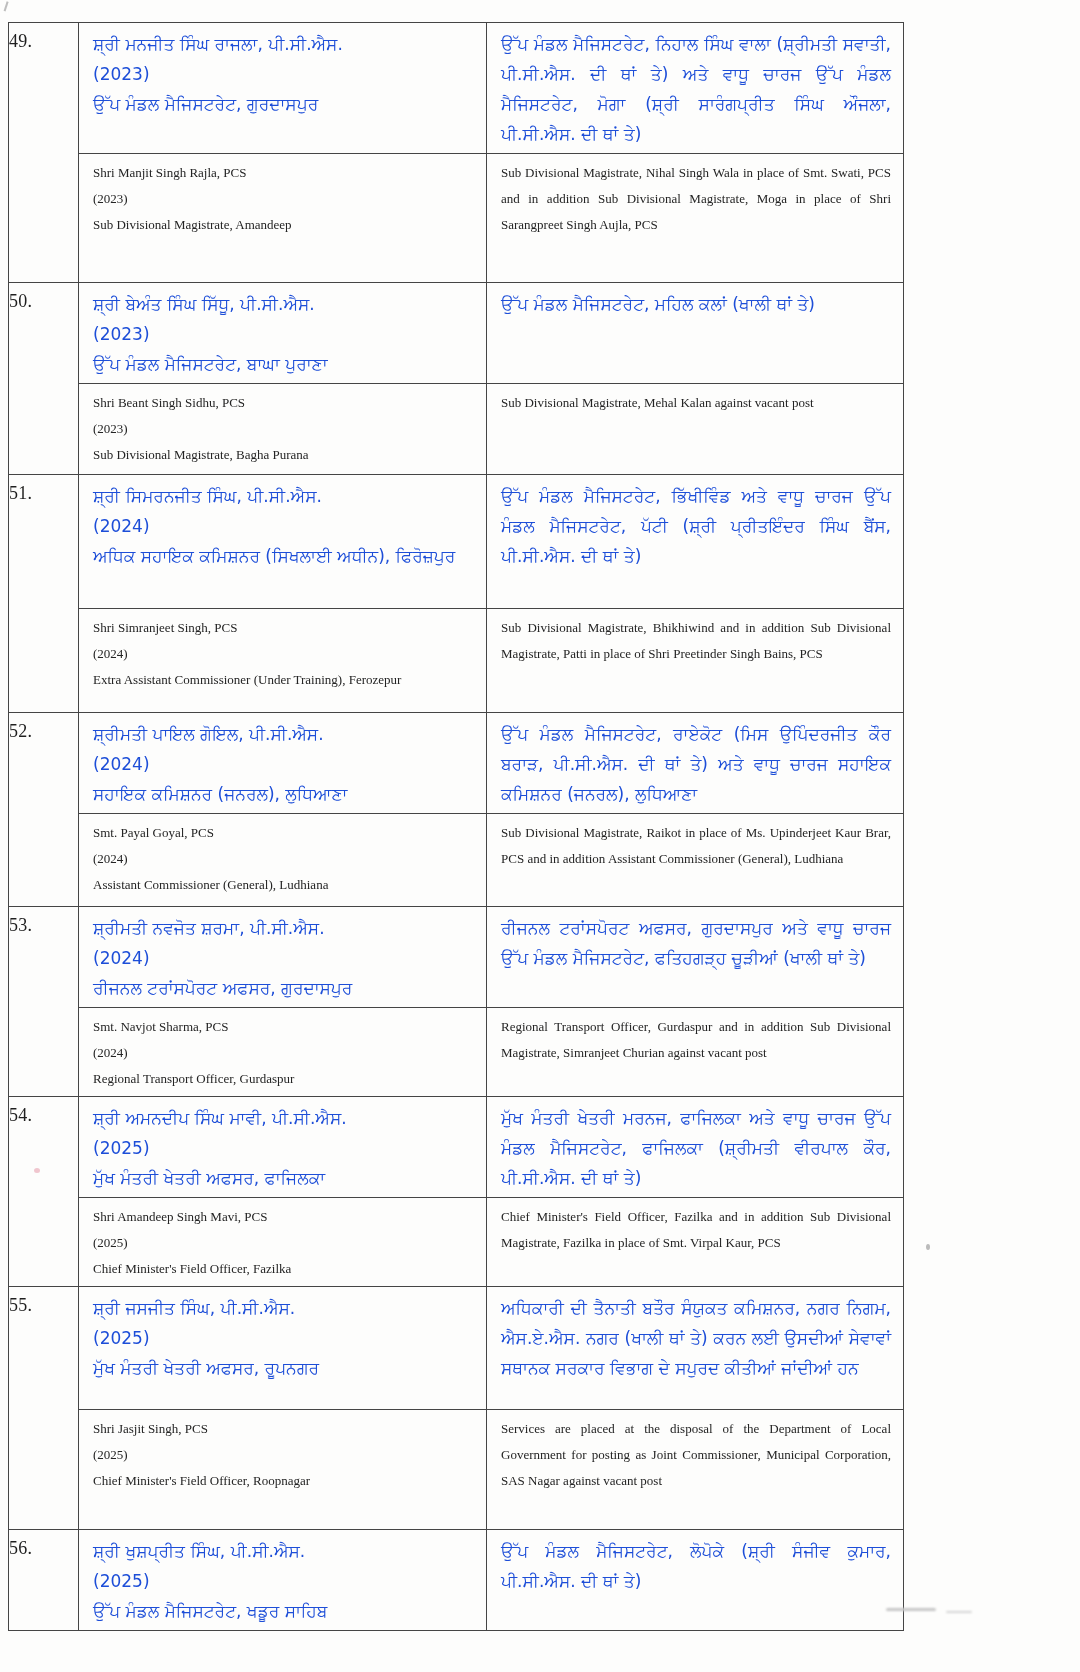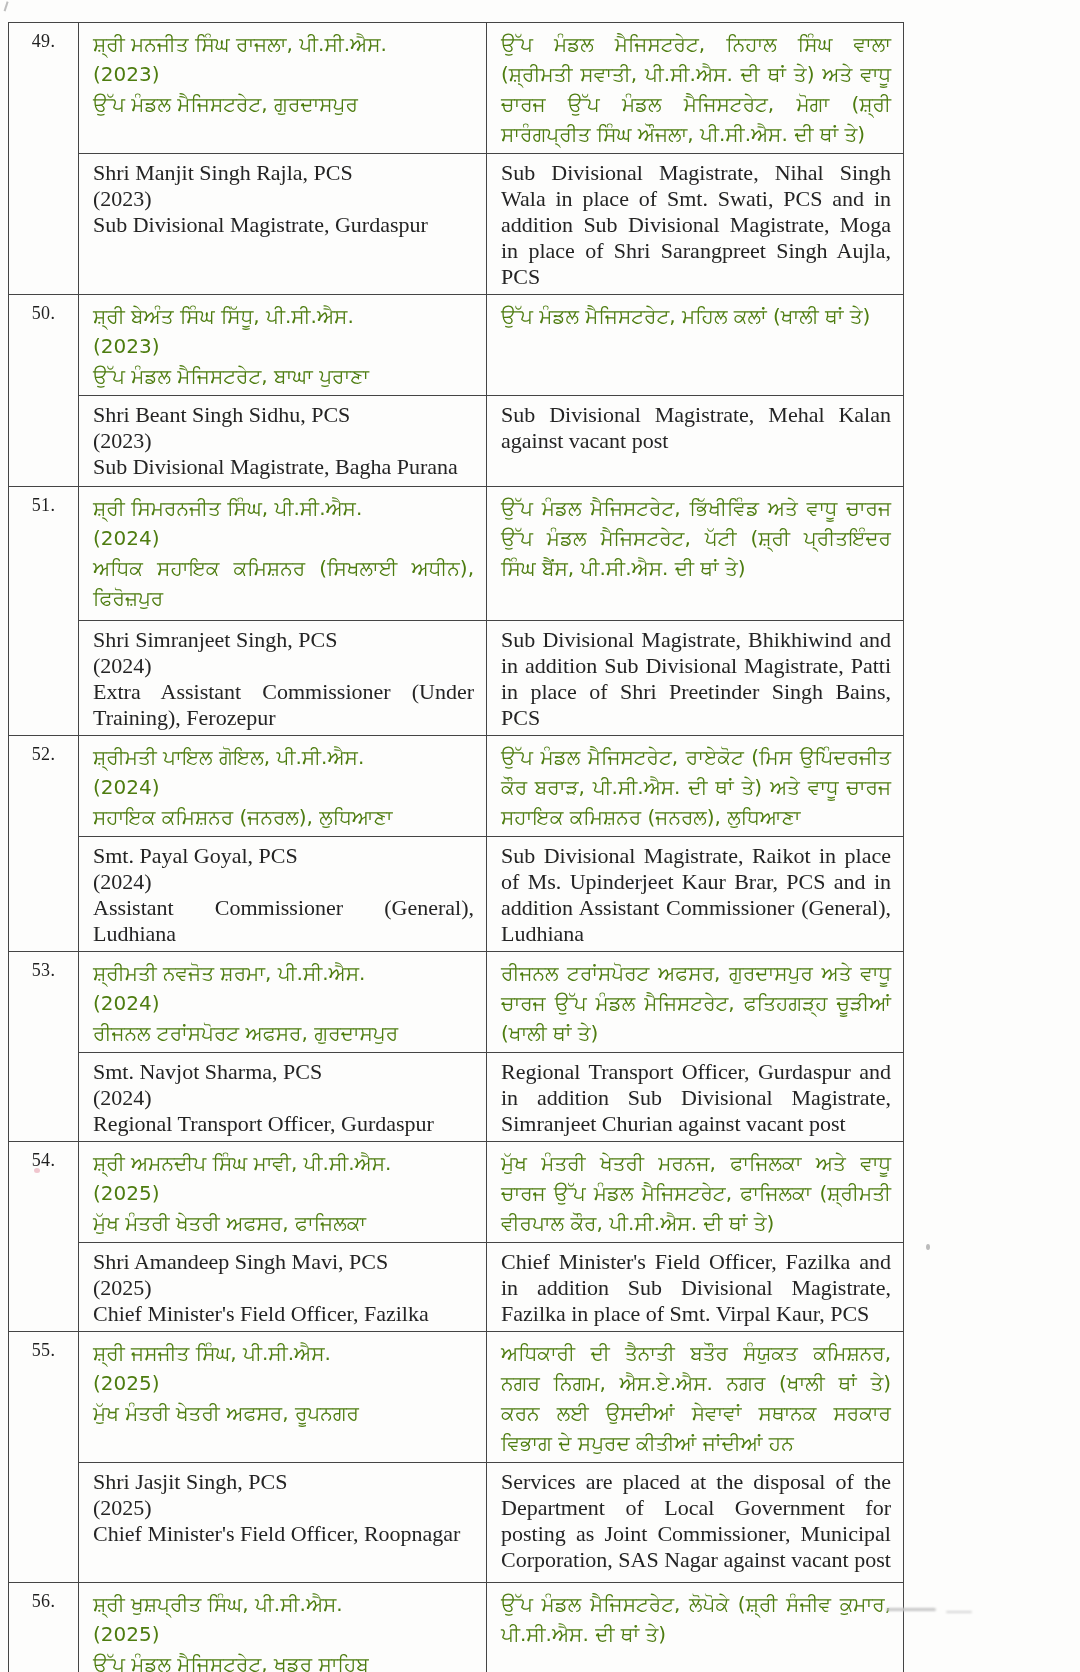--- a/index.html
+++ b/index.html
@@ -22,38 +22,38 @@
     width: 895px;
     border-collapse: collapse;
     table-layout: fixed;
   }
   td {
     border: 1.6px solid #454545;
     vertical-align: top;
     background: transparent;
   }
   td.sr {
-    text-align: center;
+    text-align: left;
     font-size: 18px;
     padding-top: 8px;
     color: #1f1f1f;
     letter-spacing: 0.3px;
   }
   td.cell {
     padding: 6px 12px 4px 14px;
   }
   .pa {
     font-family: "DejaVu Sans", sans-serif;
-    font-size: 20px;
+    font-size: 17px;
     line-height: 30px;
-    color: #4d7c0f;
+    color: #1d4ed8;
   }
   .en {
     font-family: "Liberation Serif", serif;
-    font-size: 22px;
+    font-size: 13px;
     line-height: 26px;
     color: #242424;
   }
   td.cell div { text-align: justify; }
   td.posting { text-align: justify; }
   
   .artifact { position: absolute; pointer-events: none; }
   .speck-tl { left: 5px; top: 2px; width: 6px; height: 10px; border-left: 2px solid #8a8a8a; transform: rotate(18deg); opacity: .55; }
   .speck-right { left: 926px; top: 1244px; width: 4px; height: 6px; background: #8f8f8f; border-radius: 50%; opacity: .6; }
   .speck-pink { left: 34px; top: 1168px; width: 6px; height: 5px; background: rgba(224,130,150,.45); border-radius: 50%; filter: blur(.5px); }
@@ -79,21 +79,21 @@
           <div>ਸ਼੍ਰੀ ਮਨਜੀਤ ਸਿੰਘ ਰਾਜਲਾ, ਪੀ.ਸੀ.ਐਸ.</div>
           <div>(2023)</div>
           <div>ਉੱਪ ਮੰਡਲ ਮੈਜਿਸਟਰੇਟ, ਗੁਰਦਾਸਪੁਰ</div>
         </td>
         <td class="cell pa posting">ਉੱਪ ਮੰਡਲ ਮੈਜਿਸਟਰੇਟ, ਨਿਹਾਲ ਸਿੰਘ ਵਾਲਾ (ਸ਼੍ਰੀਮਤੀ ਸਵਾਤੀ, ਪੀ.ਸੀ.ਐਸ. ਦੀ ਥਾਂ ਤੇ) ਅਤੇ ਵਾਧੂ ਚਾਰਜ ਉੱਪ ਮੰਡਲ ਮੈਜਿਸਟਰੇਟ, ਮੋਗਾ (ਸ਼੍ਰੀ ਸਾਰੰਗਪ੍ਰੀਤ ਸਿੰਘ ਔਜਲਾ, ਪੀ.ਸੀ.ਐਸ. ਦੀ ਥਾਂ ਤੇ)</td>
       </tr>
       <tr style="height:129px">
         <td class="cell en">
           <div>Shri Manjit Singh Rajla, PCS</div>
           <div>(2023)</div>
-          <div>Sub Divisional Magistrate, Gurdaspur</div>
+          <div>Sub Divisional Magistrate, Amandeep</div>
         </td>
         <td class="cell en posting">Sub Divisional Magistrate, Nihal Singh Wala in place of Smt. Swati, PCS and in addition Sub Divisional Magistrate, Moga in place of Shri Sarangpreet Singh Aujla, PCS</td>
       </tr>
 
       <tr style="height:94px">
         <td class="sr" rowspan="2">50.</td>
         <td class="cell pa">
           <div>ਸ਼੍ਰੀ ਬੇਅੰਤ ਸਿੰਘ ਸਿੱਧੂ, ਪੀ.ਸੀ.ਐਸ.</div>
           <div>(2023)</div>
           <div>ਉੱਪ ਮੰਡਲ ਮੈਜਿਸਟਰੇਟ, ਬਾਘਾ ਪੁਰਾਣਾ</div>

